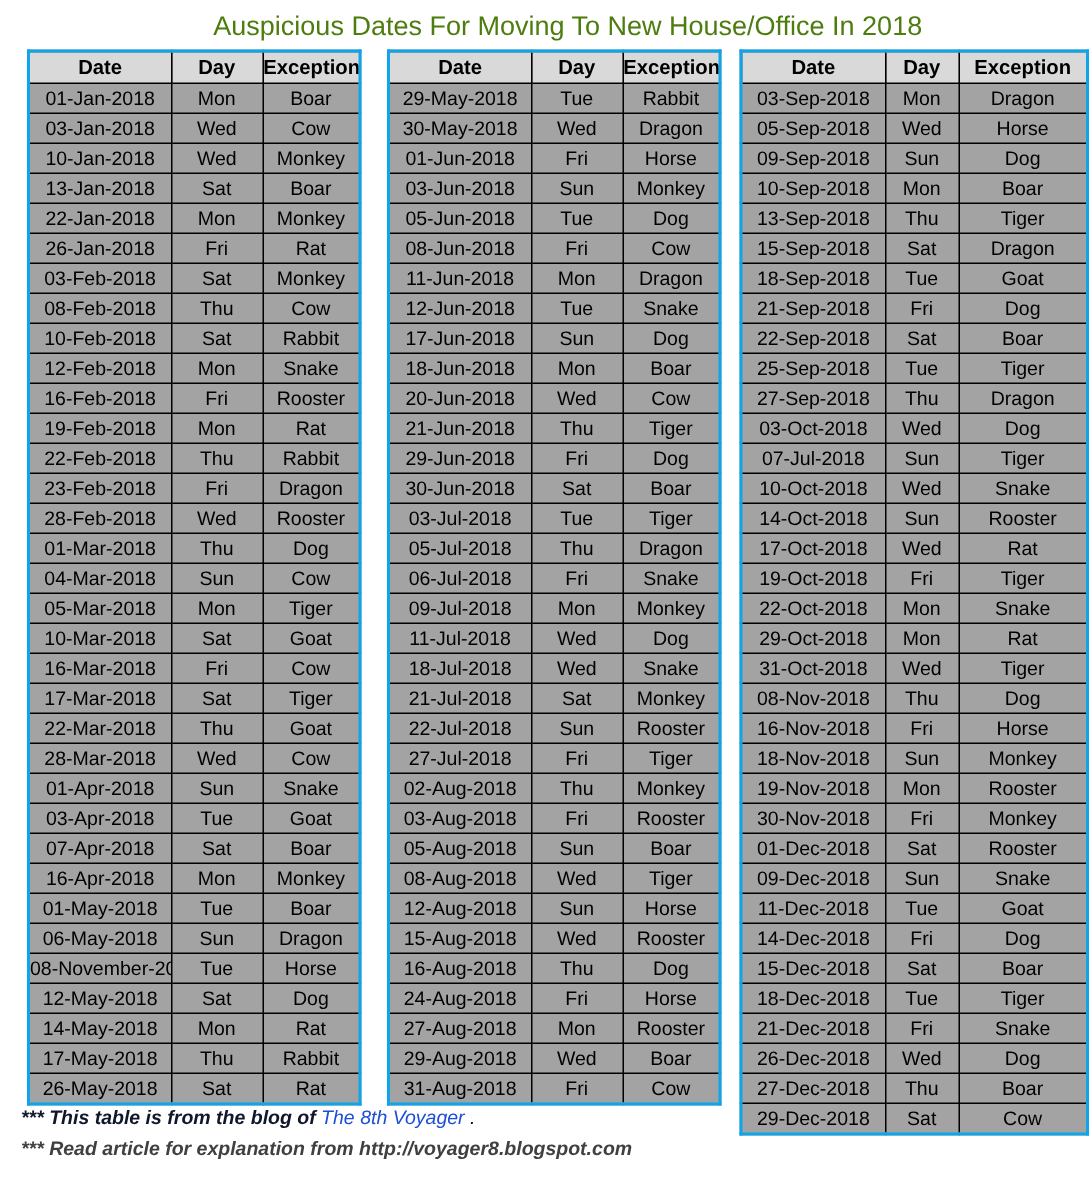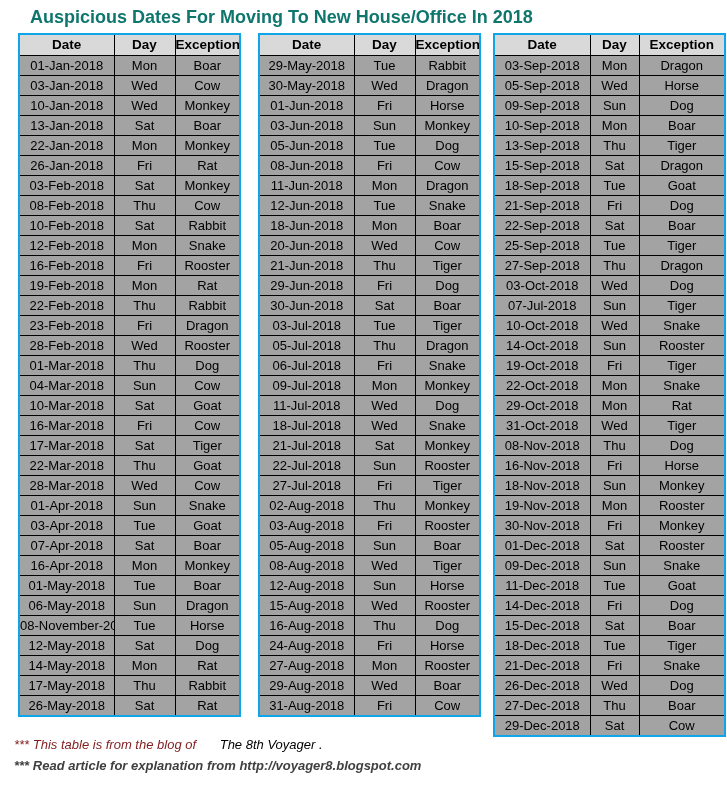--- a/index.html
+++ b/index.html
@@ -13,24 +13,24 @@
     height: 788px;
     background: #ffffff;
     font-family: "Liberation Sans", sans-serif;
     overflow: hidden;
   }
   .title {
     position: absolute;
     top: 7px;
     left: 30px;
     width: 697px;
-    text-align: left;
+    text-align: center;
     font-size: 18px;
-    font-weight: 700;
-    color: #0f766e;
+    font-weight: 400;
+    color: #4d7c0f;
     white-space: nowrap;
   }
   .cal {
     position: absolute;
     top: 33px;
     border-collapse: collapse;
     table-layout: fixed;
     background: #a3a3a3;
     border: 2px solid #0ea5e9;
   }
@@ -66,21 +66,21 @@
   #table-2 col.c-exc  { width: 86px; }
   .footer-line {
     position: absolute;
     left: 14px;
     font-size: 13px;
     font-style: italic;
     white-space: nowrap;
   }
   .footer-1 { top: 737px; }
   .footer-2 { top: 758px; }
-  .src-prefix { font-weight: normal; color: #7f1d1d; }
+  .src-prefix { font-weight: bold; color: #0f172a; }
   .src-name   { font-weight: normal; color: #404040; }
   .src-suffix { font-weight: normal; color: #000000; }
   .read-note  { font-weight: bold; }
   .blog-url   { font-weight: bold; text-decoration: none; cursor: pointer; }
 </style>
 </head>
 <body>
 
 <div class="page">
 
@@ -179,20 +179,25 @@
           <td>01-Mar-2018</td>
           <td>Thu</td>
           <td>Dog</td>
         </tr>
         <tr>
           <td>04-Mar-2018</td>
           <td>Sun</td>
           <td>Cow</td>
         </tr>
         <tr>
+          <td>05-Mar-2018</td>
+          <td>Mon</td>
+          <td>Tiger</td>
+        </tr>
+        <tr>
           <td>10-Mar-2018</td>
           <td>Sat</td>
           <td>Goat</td>
         </tr>
         <tr>
           <td>16-Mar-2018</td>
           <td>Fri</td>
           <td>Cow</td>
         </tr>
         <tr>
@@ -316,20 +321,25 @@
           <td>11-Jun-2018</td>
           <td>Mon</td>
           <td>Dragon</td>
         </tr>
         <tr>
           <td>12-Jun-2018</td>
           <td>Tue</td>
           <td>Snake</td>
         </tr>
         <tr>
+          <td>17-Jun-2018</td>
+          <td>Sun</td>
+          <td>Dog</td>
+        </tr>
+        <tr>
           <td>18-Jun-2018</td>
           <td>Mon</td>
           <td>Boar</td>
         </tr>
         <tr>
           <td>20-Jun-2018</td>
           <td>Wed</td>
           <td>Cow</td>
         </tr>
         <tr>
@@ -533,20 +543,25 @@
           <td>10-Oct-2018</td>
           <td>Wed</td>
           <td>Snake</td>
         </tr>
         <tr>
           <td>14-Oct-2018</td>
           <td>Sun</td>
           <td>Rooster</td>
         </tr>
         <tr>
+          <td>17-Oct-2018</td>
+          <td>Wed</td>
+          <td>Rat</td>
+        </tr>
+        <tr>
           <td>19-Oct-2018</td>
           <td>Fri</td>
           <td>Tiger</td>
         </tr>
         <tr>
           <td>22-Oct-2018</td>
           <td>Mon</td>
           <td>Snake</td>
         </tr>
         <tr>
@@ -631,20 +646,20 @@
         </tr>
         <tr>
           <td>29-Dec-2018</td>
           <td>Sat</td>
           <td>Cow</td>
         </tr>
       </tbody>
   </table>
 
   <div class="footer-line footer-1">
-    <span class="src-prefix">*** This table is from the blog of </span><span class="src-name" style="color: #000000; margin-left: 20px;">The 8th Voyager</span><span class="src-suffix"> .</span>
+    <span class="src-prefix">*** This table is from the blog of </span><span class="src-name" style="color: #1d4ed8;">The 8th Voyager</span><span class="src-suffix"> .</span>
   </div>
 
   <div class="footer-line footer-2" style="color: #404040;">
     <span class="read-note">*** Read article for explanation from </span><span class="blog-url">http://voyager8.blogspot.com</span>
   </div>
 
 </div>
 
 </body></html>

